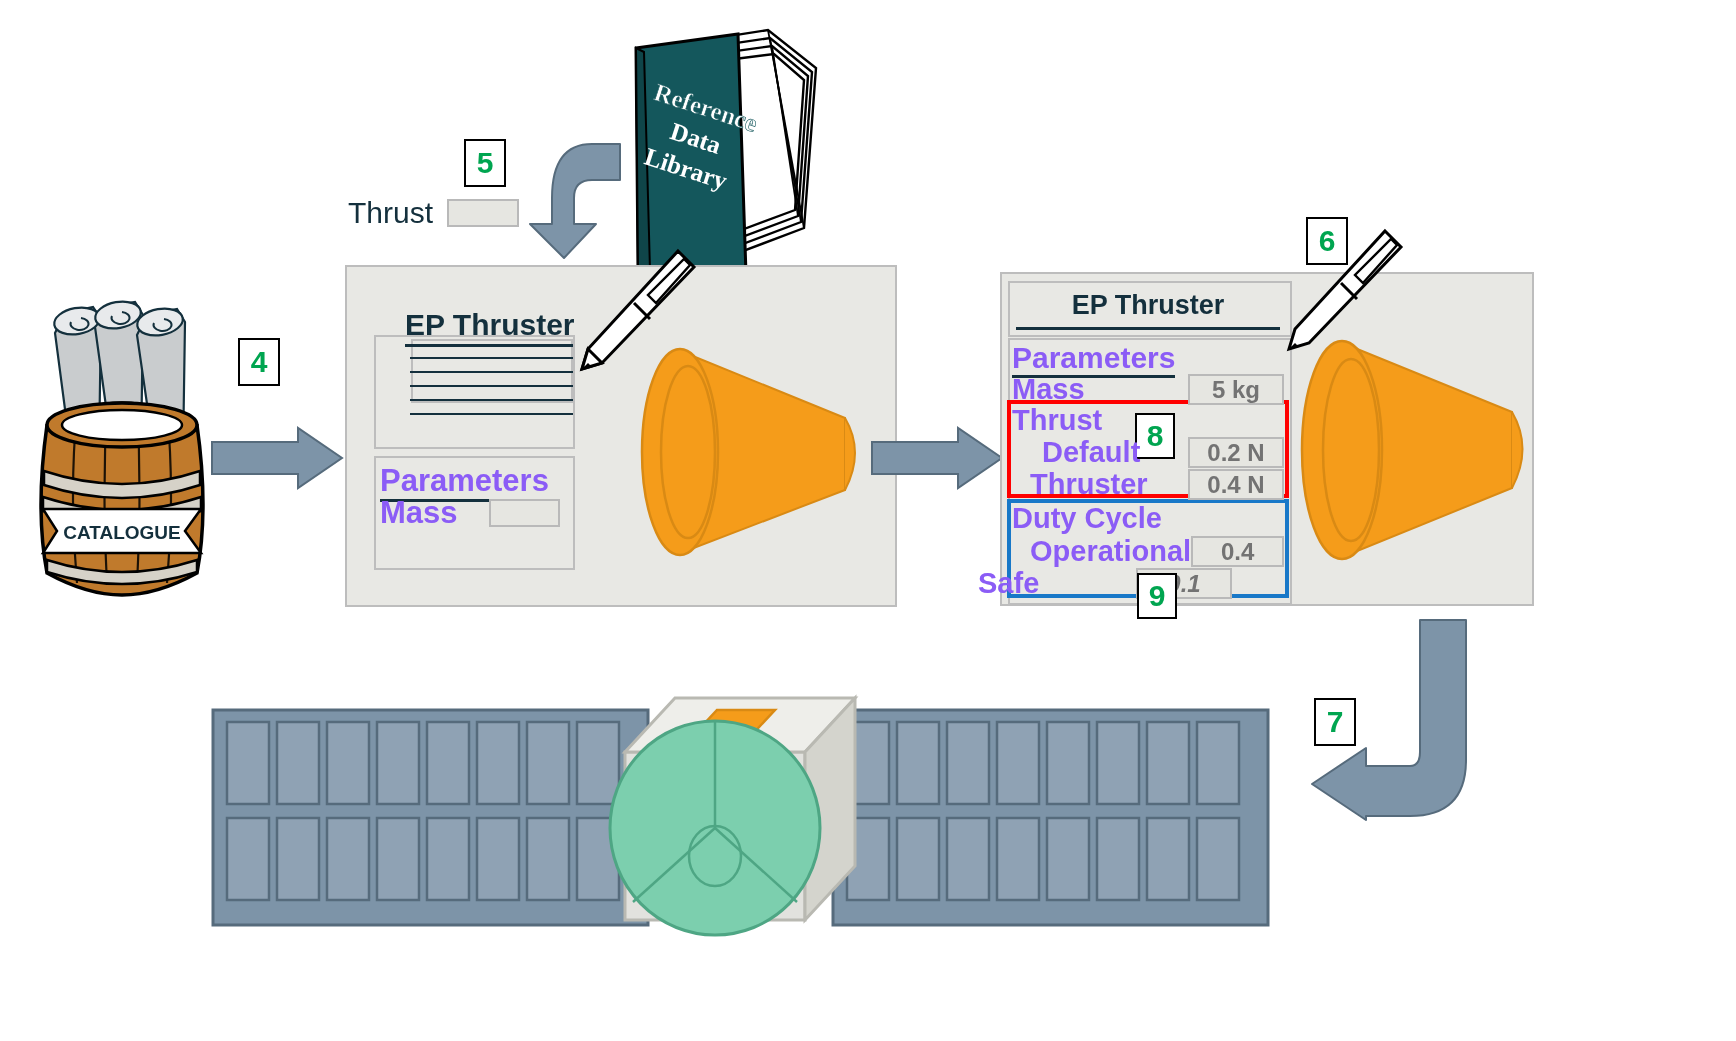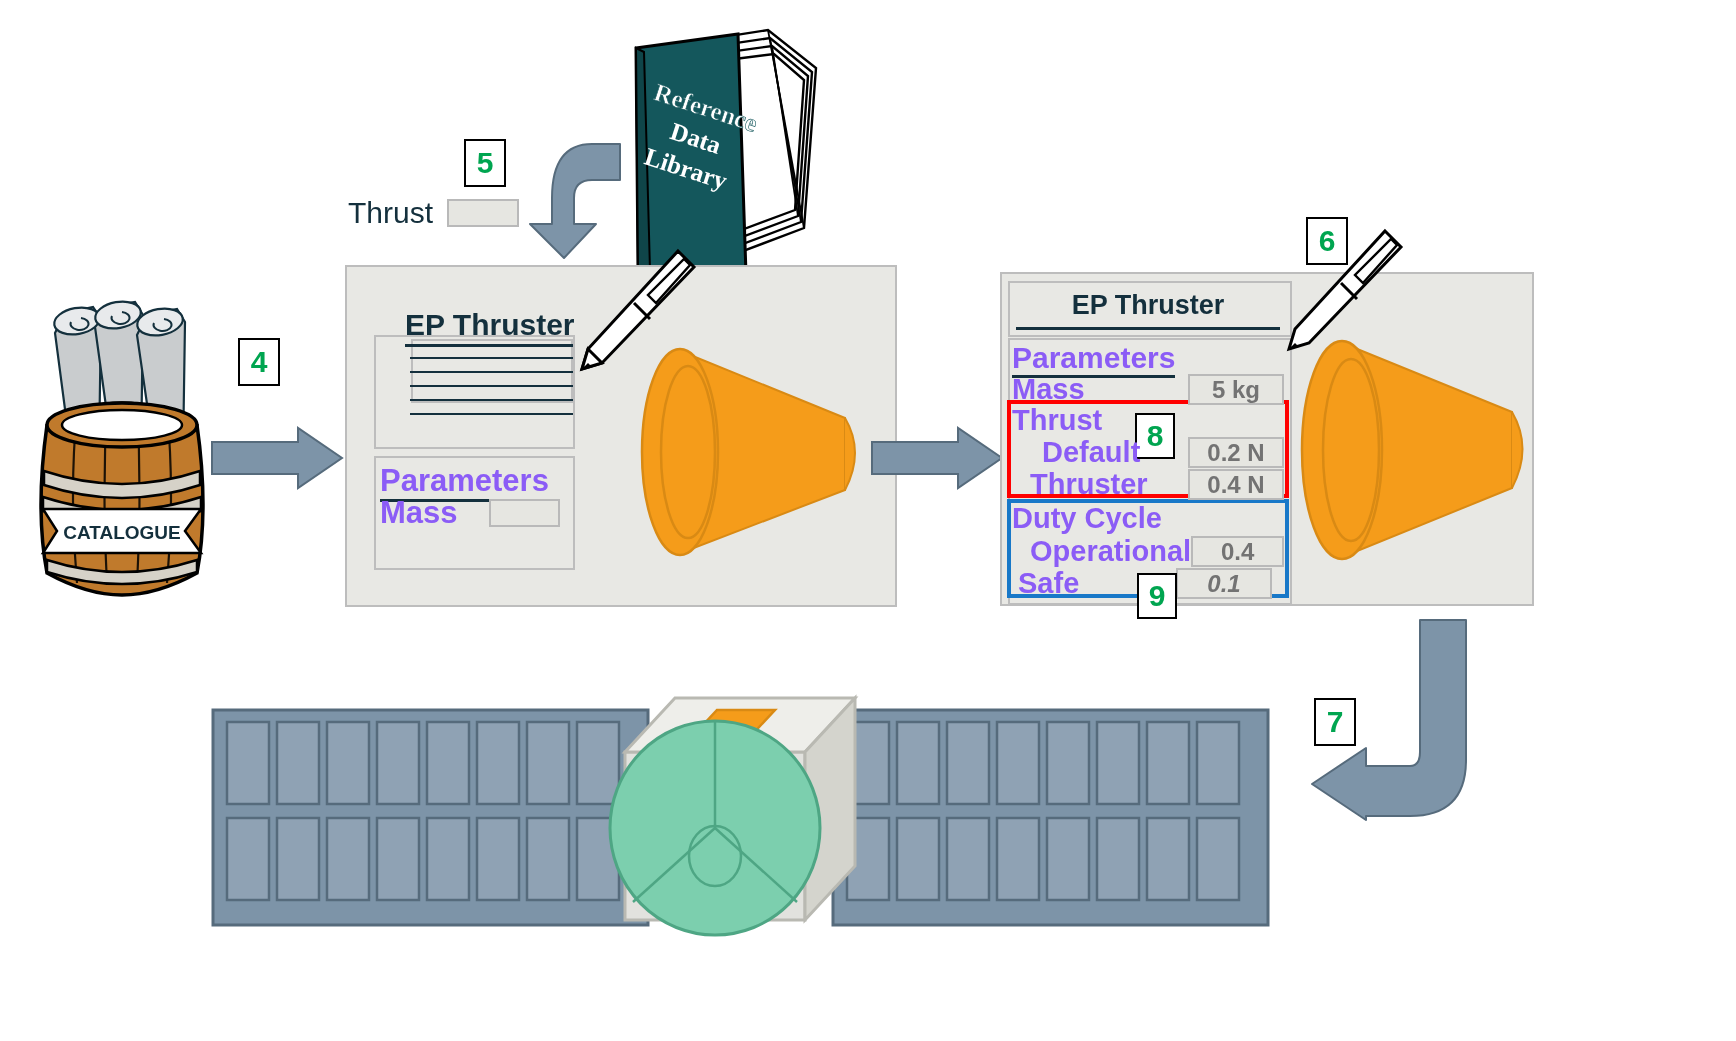--- a/index.html
+++ b/index.html
@@ -204,21 +204,21 @@
 
 <div class="abs" style="left:1012px;top:502px;width:272px;display:flex;align-items:flex-end;">
   <span class="prm" style="flex:1;font-size:29px;">Duty Cycle</span>
 </div>
 
 <div class="abs" style="left:1012px;top:535px;width:272px;display:flex;align-items:center;">
   <span class="prm" style="flex:1;font-size:29px;padding-left:18px;">Operational</span>
   <span class="valbox" style="width:92px;height:27px;">0.4</span>
 </div>
 
-<div class="abs" style="left:1000px;top:567px;width:272px;display:flex;align-items:center;">
+<div class="abs" style="left:960px;top:567px;width:272px;display:flex;align-items:center;">
   <span class="prm" style="flex:1;font-size:29px;padding-left:18px;">Safe</span>
   <span class="valbox" style="width:92px;height:27px;font-style:italic;">0.1</span>
 </div>
 
 <div class="abs badge" style="left:1137px;top:573px;width:36px;height:42px;">9</div>
 
 <div class="abs badge" style="left:1306px;top:217px;width:38px;height:44px;">6</div>
 
 <div class="abs" style="left:1245px;top:225px;width:160px;height:155px;">
   <svg width="160" height="155" viewBox="0 0 160 155">

